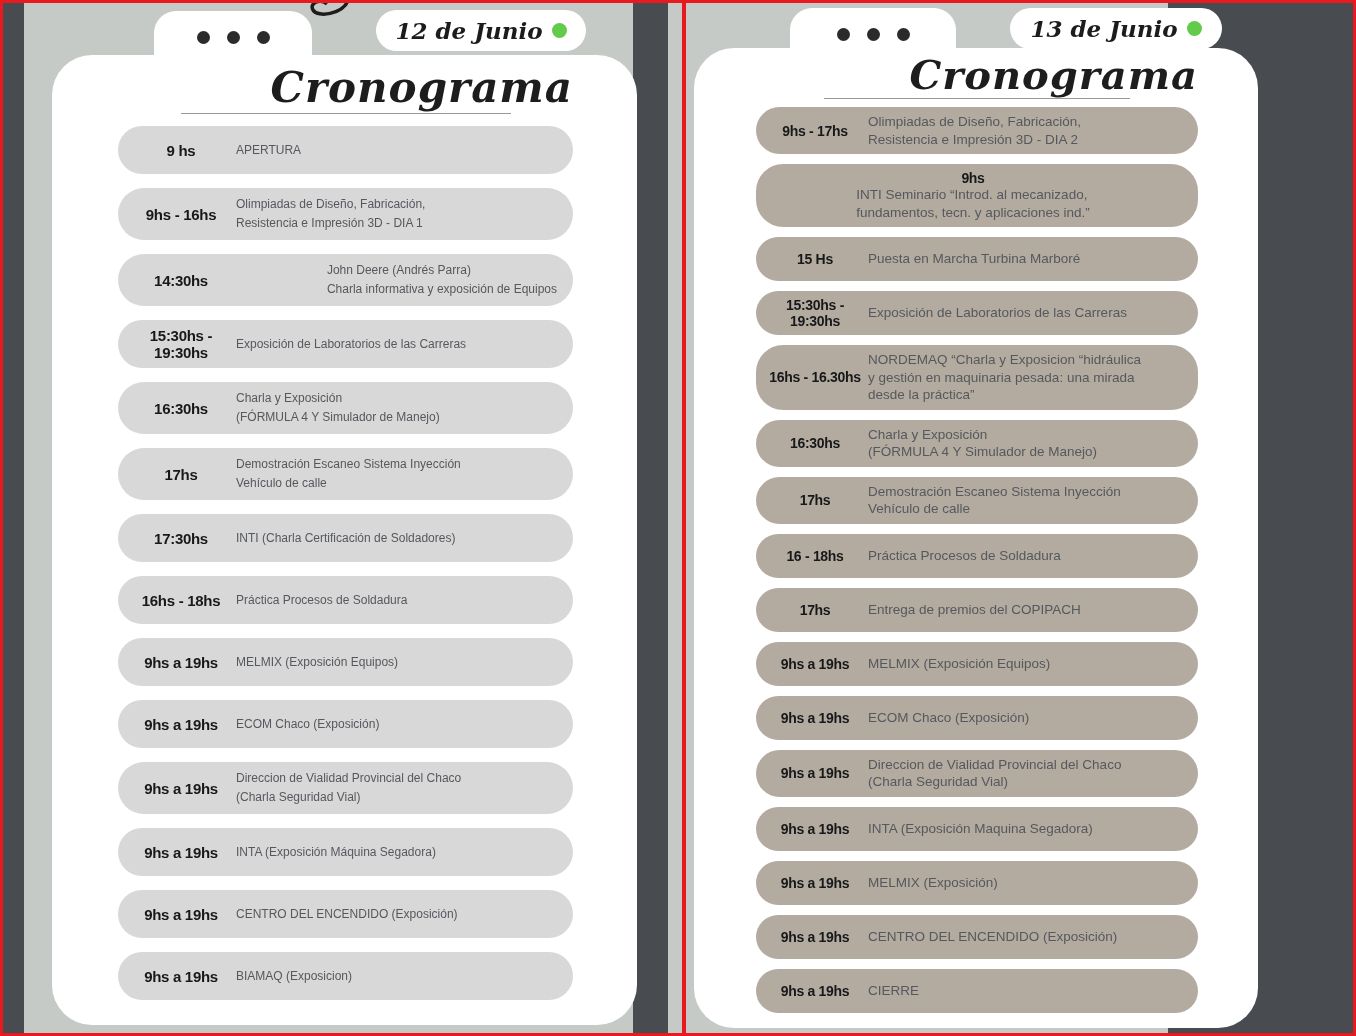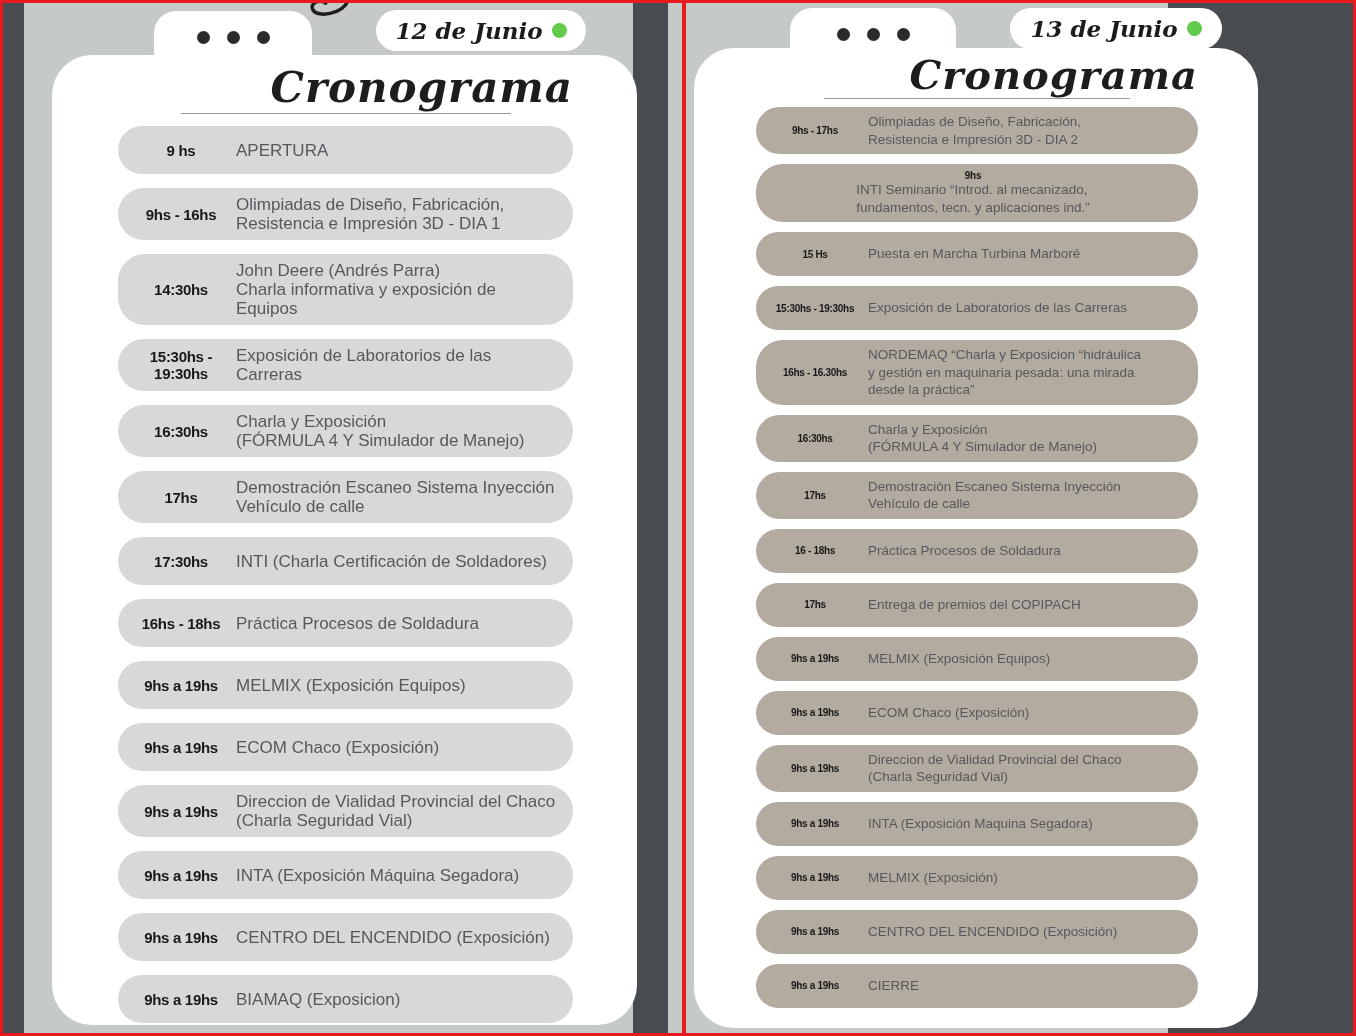--- a/index.html
+++ b/index.html
@@ -104,27 +104,27 @@
   .page-left .row{min-height:48px;padding:7px 16px 7px 8px;}
   .page-right .row{min-height:44px;padding:6px 14px 6px 6px;}
 
   .time{
     flex:none;text-align:center;
     font-weight:700;
     color:var(--time-color);
     letter-spacing:-0.3px;
   }
   .page-left .time{width:110px;font-size:15px;}
-  .page-right .time{width:106px;font-size:10px;}
+  .page-right .time{width:106px;font-size:14px;}
 
   .event{
     color:var(--event-color);
     white-space:pre-line;
   }
-  .page-left .event{font-size:17px;line-height:19px;}
+  .page-left .event{font-size:12px;line-height:19px;}
   .page-right .event{font-size:13.5px;line-height:17.5px;}
 
   .cutoff-glyph{position:absolute;top:-2px;left:284px;z-index:3;}
 </style>
 </head>
 <body>
 
 <div class="page page-left">
   <span class="cutoff-glyph">
     <svg width="42" height="16" viewBox="0 0 42 16">

